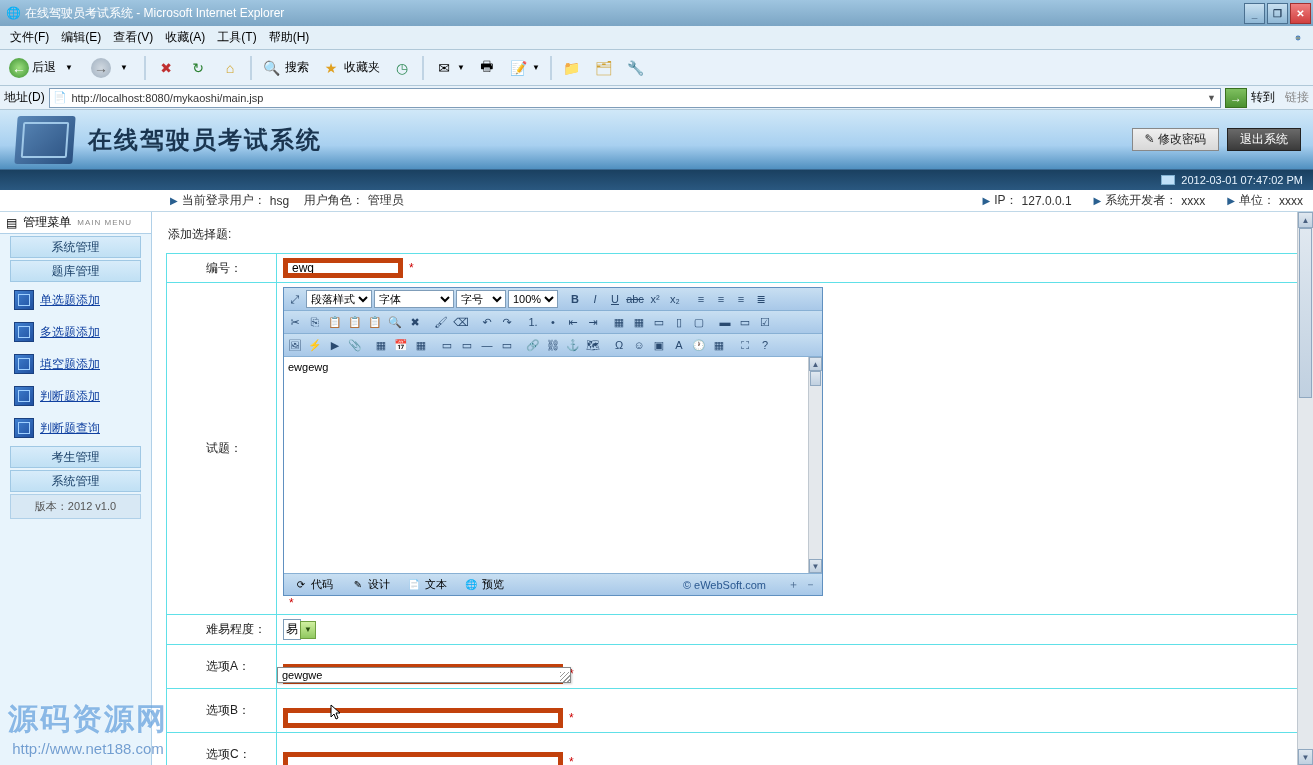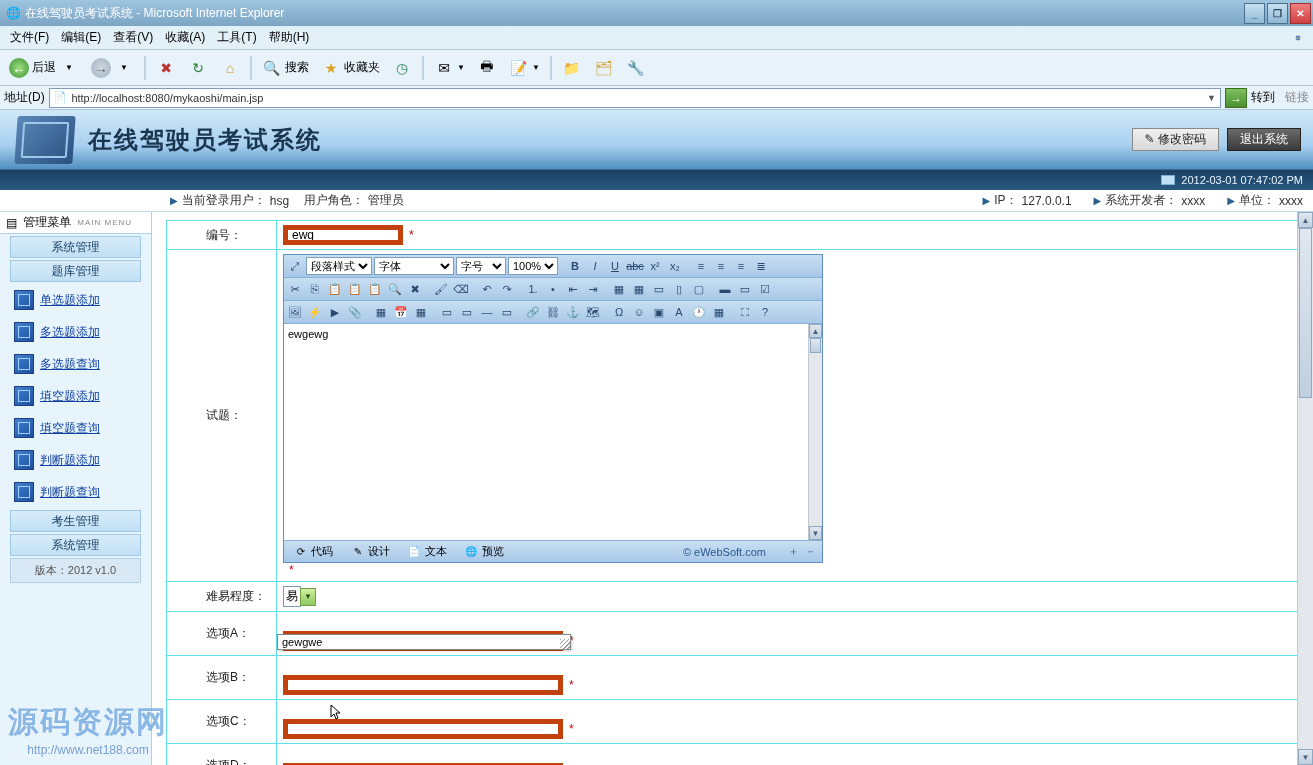--- a/index.html
+++ b/index.html
@@ -94,21 +94,21 @@
 .ac-pop { position:absolute; border:1px solid #888; background:#fff; font-size:11px; padding:1px 4px; box-shadow:1px 1px 2px rgba(0,0,0,.2); z-index:5;}
 .ac-pop .resize{position:absolute;right:0;bottom:0;width:10px;height:10px;background:repeating-linear-gradient(135deg,#999 0 1px,transparent 1px 3px);}
 
 
 .rsb { position:absolute; right:0; top:0; bottom:0; width:16px; background:#e4e8ec; border-left:1px solid #c0c8d0; }
 .rsb .arr{position:absolute;left:0;right:0;height:16px;background:linear-gradient(#e0e8f0,#c0d0e0);border:1px solid #90a8c0;display:flex;align-items:center;justify-content:center;font-size:8px;color:#4a6080;}
 .rsb .thumb{position:absolute;top:16px;left:1px;right:1px;height:170px;background:linear-gradient(#e0e8f0,#c0d0e0);border:1px solid #90a8c0;}
 
 
 .watermark { position:absolute; left:8px; bottom:8px; font-family:"KaiTi","STKaiti",serif; font-size:30px; color:rgba(50,130,210,0.55); font-weight:bold; letter-spacing:2px; pointer-events:none; text-shadow:0 0 2px rgba(255,255,255,.6);}
-.watermark small{display:block;font-size:12px;font-family:Arial;color:rgba(60,120,190,.7);letter-spacing:0;font-weight:normal;text-align:center;}
+.watermark small{display:block;font-size:15px;font-family:Arial;color:rgba(60,120,190,.7);letter-spacing:0;font-weight:normal;text-align:center;}
 
 
 .cursor { position:absolute; width:12px; height:18px; pointer-events:none; z-index:10; }
 .cursor svg{display:block;}
 </style>
 </head>
 <body>
 
 <div class="titlebar">
   <div class="title">
@@ -258,45 +258,38 @@
     <div class="side-link">
         <span class="side-ico"></span>
         <a>单选题添加</a>
       </div>
     <div class="side-link">
         <span class="side-ico"></span>
         <a>多选题添加</a>
       </div>
     <div class="side-link">
         <span class="side-ico"></span>
-        <a>多选题查询</a>
-      </div>
-    <div class="side-link">
-        <span class="side-ico"></span>
         <a>填空题添加</a>
-      </div>
-    <div class="side-link">
-        <span class="side-ico"></span>
-        <a>填空题查询</a>
       </div>
     <div class="side-link">
         <span class="side-ico"></span>
         <a>判断题添加</a>
       </div>
     <div class="side-link">
         <span class="side-ico"></span>
         <a>判断题查询</a>
       </div>
     <div class="side-cat">考生管理</div>
     <div class="side-cat">系统管理</div>
     <div class="side-ver">版本：2012 v1.0</div>
   </div>
 
   <div class="content">
     <div class="content-inner">
+      <div class="pg-title">添加选择题:</div>
       <table class="form-tbl">
         <tbody>
             <tr>
           <td class="lbl">编号：</td>
           <td><input class="txt w1" value="ewg" style=""><span class="star">*</span></td>
         </tr>
         <tr>
           <td class="lbl" style="vertical-align:middle;">试题：</td>
           <td>
             

